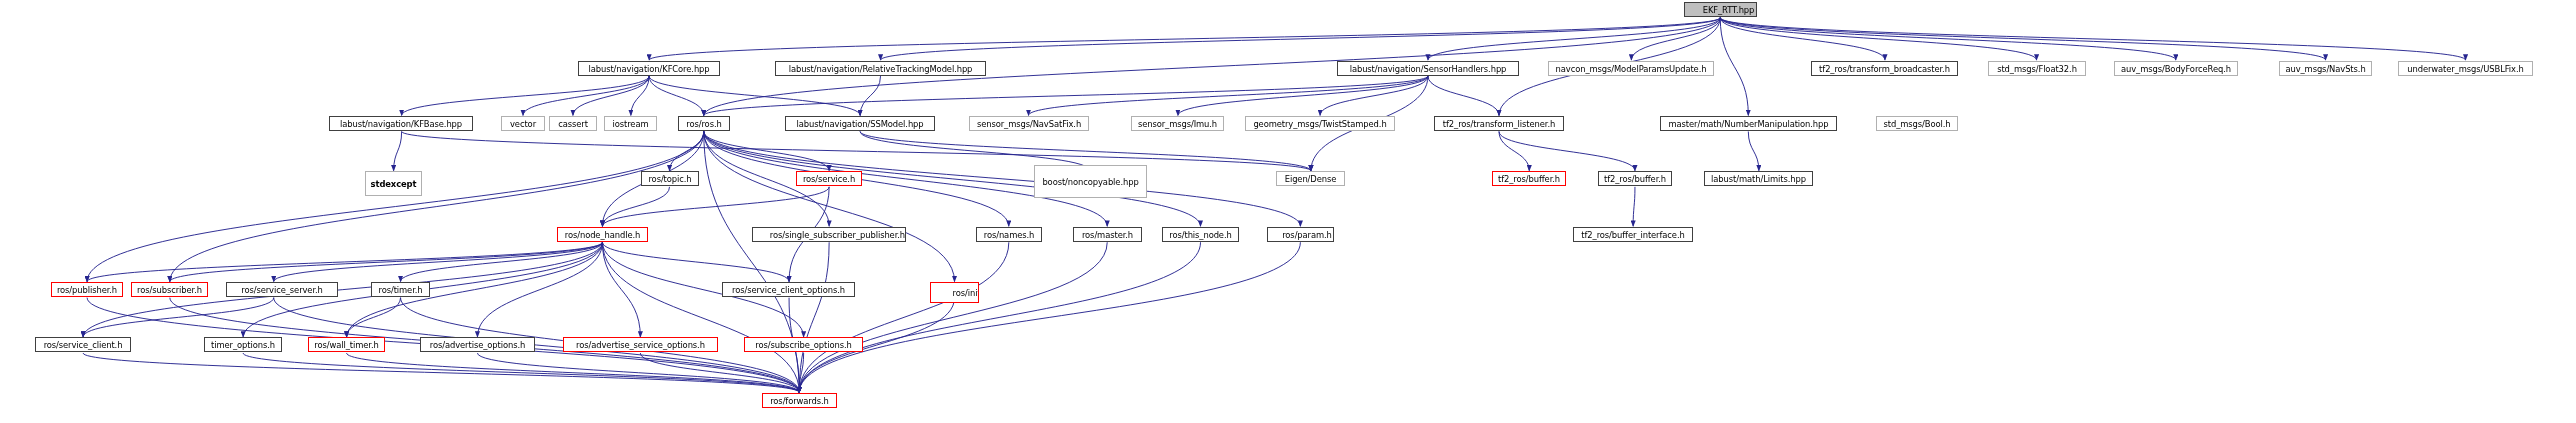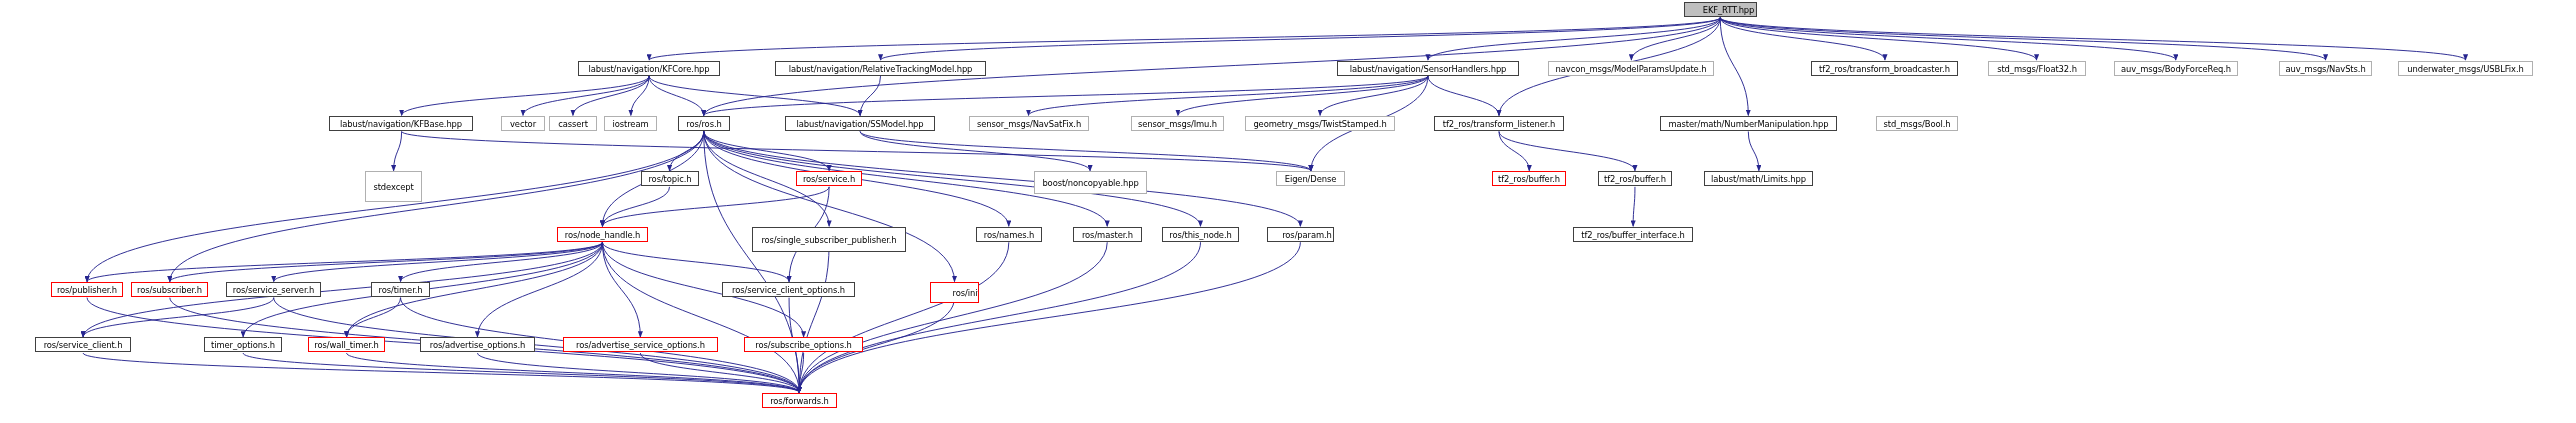--- a/index.html
+++ b/index.html
@@ -166,48 +166,48 @@
       </div>
       <div class="node n-black" style="left: 1434px; top: 116px; width: 130px; height: 15.3px;">
         <span>tf2_ros/transform_listener.h</span>
       </div>
       <div class="node n-black" style="left: 1660px; top: 116px; width: 177px; height: 15.3px;">
         <span>master/math/NumberManipulation.hpp</span>
       </div>
       <div class="node n-grey" style="left: 1876px; top: 116px; width: 82px; height: 15.3px;">
         <span>std_msgs/Bool.h</span>
       </div>
-      <div class="node n-grey" style="left: 365px; top: 171px; width: 57px; height: 31px;">
+      <div class="node n-grey" style="left: 365px; top: 171px; width: 57px; height: 25px; font-weight: bold;">
         <span>stdexcept</span>
       </div>
       <div class="node n-black" style="left: 641px; top: 171px; width: 58px; height: 15.3px;">
         <span>ros/topic.h</span>
       </div>
       <div class="node n-red" style="left: 796px; top: 171px; width: 66px; height: 15.3px;">
         <span>ros/service.h</span>
       </div>
-      <div class="node n-grey" style="left: 1034px; top: 171px; width: 113px; height: 23px; text-align: center;">
+      <div class="node n-grey" style="left: 1034px; top: 165px; width: 113px; height: 33px; text-align: center;">
         <span>boost/noncopyable.hpp</span>
       </div>
       <div class="node n-grey" style="left: 1276px; top: 171px; width: 69px; height: 15.3px;">
         <span>Eigen/Dense</span>
       </div>
       <div class="node n-red" style="left: 1492px; top: 171px; width: 74px; height: 15.3px;">
         <span>tf2_ros/buffer.h</span>
       </div>
       <div class="node n-black" style="left: 1598px; top: 171px; width: 74px; height: 15.3px;">
         <span>tf2_ros/buffer.h</span>
       </div>
       <div class="node n-black" style="left: 1704px; top: 171px; width: 109px; height: 15.3px;">
         <span>labust/math/Limits.hpp</span>
       </div>
       <div class="node n-red" style="left: 557px; top: 227px; width: 91px; height: 15.3px;">
         <span>ros/node_handle.h</span>
       </div>
-      <div class="node n-black" style="left: 752px; top: 227px; width: 154px; height: 25px;">
+      <div class="node n-black" style="left: 752px; top: 227px; width: 154px; height: 15px; justify-content: flex-end;">
         <span>ros/single_subscriber_publisher.h</span>
       </div>
       <div class="node n-black" style="left: 976px; top: 227px; width: 66px; height: 15.3px;">
         <span>ros/names.h</span>
       </div>
       <div class="node n-black" style="left: 1073px; top: 227px; width: 69px; height: 15.3px;">
         <span>ros/master.h</span>
       </div>
       <div class="node n-black" style="left: 1162px; top: 227px; width: 77px; height: 15.3px;">
         <span>ros/this_node.h</span>
@@ -217,21 +217,21 @@
       </div>
       <div class="node n-black" style="left: 1573px; top: 227px; width: 120px; height: 15.3px;">
         <span>tf2_ros/buffer_interface.h</span>
       </div>
       <div class="node n-red" style="left: 51px; top: 282px; width: 72px; height: 15.3px;">
         <span>ros/publisher.h</span>
       </div>
       <div class="node n-red" style="left: 131px; top: 282px; width: 77px; height: 15.3px;">
         <span>ros/subscriber.h</span>
       </div>
-      <div class="node n-black" style="left: 226px; top: 282px; width: 95px; height: 15.3px;">
+      <div class="node n-black" style="left: 226px; top: 282px; width: 112px; height: 15.3px;">
         <span>ros/service_server.h</span>
       </div>
       <div class="node n-black" style="left: 371px; top: 282px; width: 59px; height: 15.3px;">
         <span>ros/timer.h</span>
       </div>
       <div class="node n-black" style="left: 722px; top: 282px; width: 133px; height: 15.3px;">
         <span>ros/service_client_options.h</span>
       </div>
       <div class="node n-red" style="left: 930px; top: 282px; width: 49px; height: 21px; padding-left: 32px;">
         <span>ros/init.h</span>

